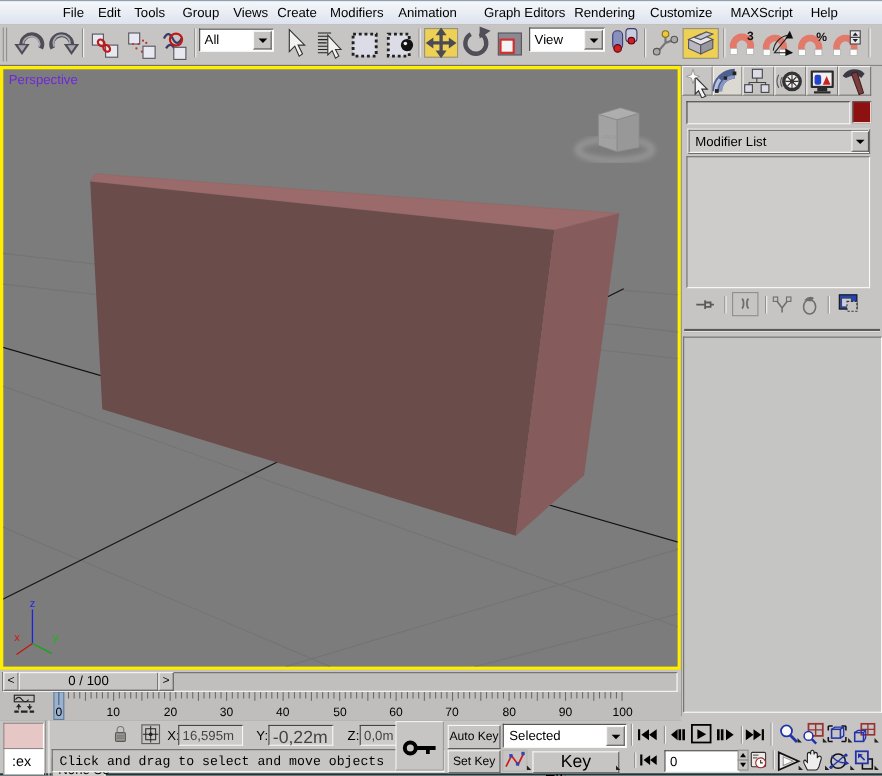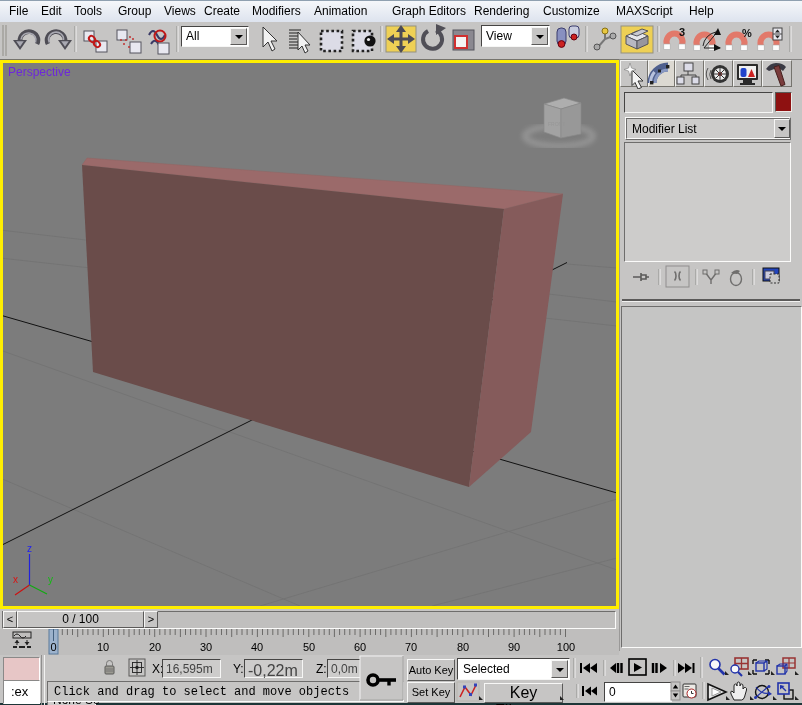--- a/index.html
+++ b/index.html
@@ -2,21 +2,21 @@
 <html><head>
 <meta charset="utf-8">
 <style>
 html,body{margin:0;padding:0;width:802px;height:705px;overflow:hidden;background:#c6c5c4;font-family:"Liberation Sans",sans-serif;}
 .a{position:absolute;}
 .sunk{border-top:1px solid #6e6d6c;border-left:1px solid #6e6d6c;border-bottom:1px solid #fbfbfa;border-right:1px solid #fbfbfa;background:#cdcccb;}
 .sunk2{border:1px solid;border-color:#454443 #f6f6f5 #f6f6f5 #454443;background:#cdcccb;}
 .raise{border:1px solid;border-color:#f7f7f6 #6f6e6d #6f6e6d #f7f7f6;background:#c6c5c4;}
 .btn{border:1px solid;border-color:#f7f7f6 #5b5a59 #5b5a59 #f7f7f6;background:#c6c5c4;color:#000;text-align:center;}
 .t11{font-size:11px;color:#000;}
-.mi{display:inline-block;font-size:12px;color:#000;}
+.mi{display:inline-block;font-size:12px;color:#000;margin-left:48px;}
 </style>
 </head>
 <body>
 <div class="a" style="left:0;top:0;width:802px;height:21px;background:linear-gradient(#f5f7fa,#dde3ee);border-top:1px solid #8fa0b0;border-bottom:1px solid #a8aeb8;">
 <span class="mi a" style="left:9px;top:3px;">File</span>
 <span class="mi a" style="left:41px;top:3px;">Edit</span>
 <span class="mi a" style="left:74px;top:3px;">Tools</span>
 <span class="mi a" style="left:118px;top:3px;">Group</span>
 <span class="mi a" style="left:164px;top:3px;">Views</span>
 <span class="mi a" style="left:204px;top:3px;">Create</span>

